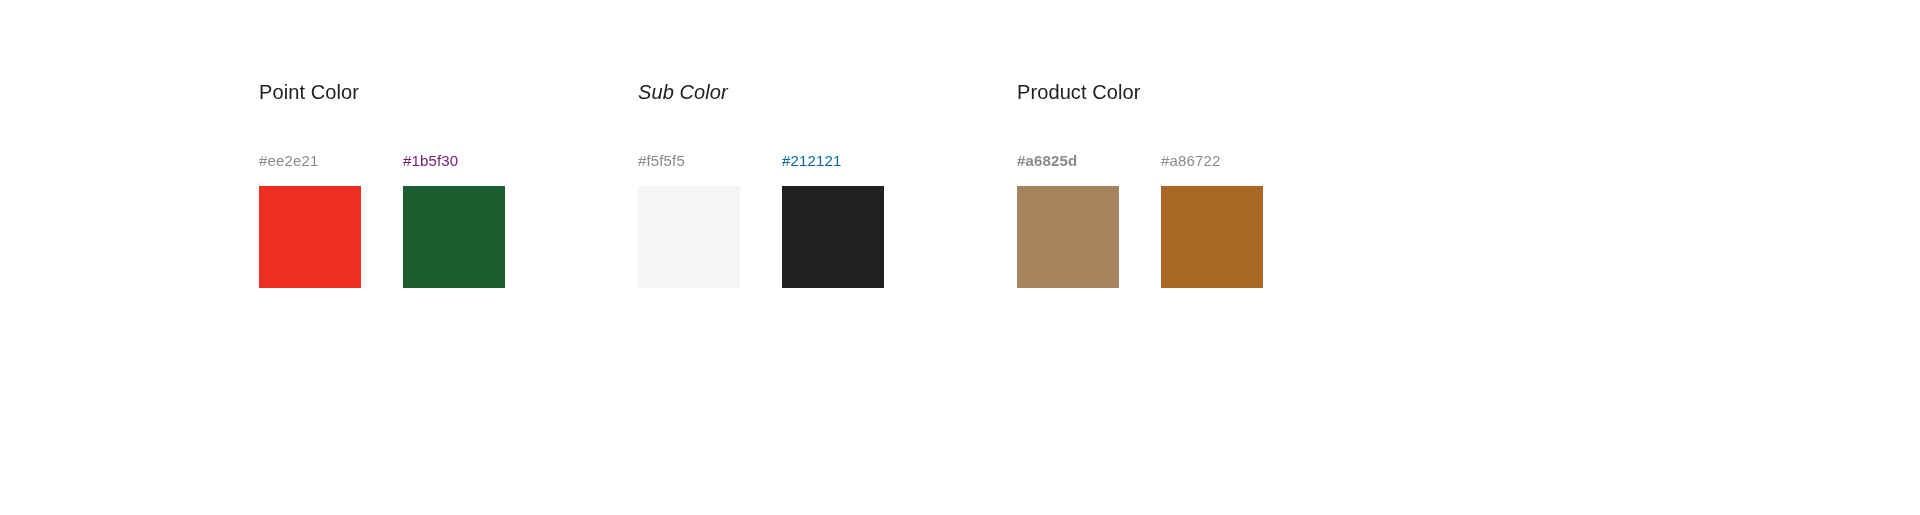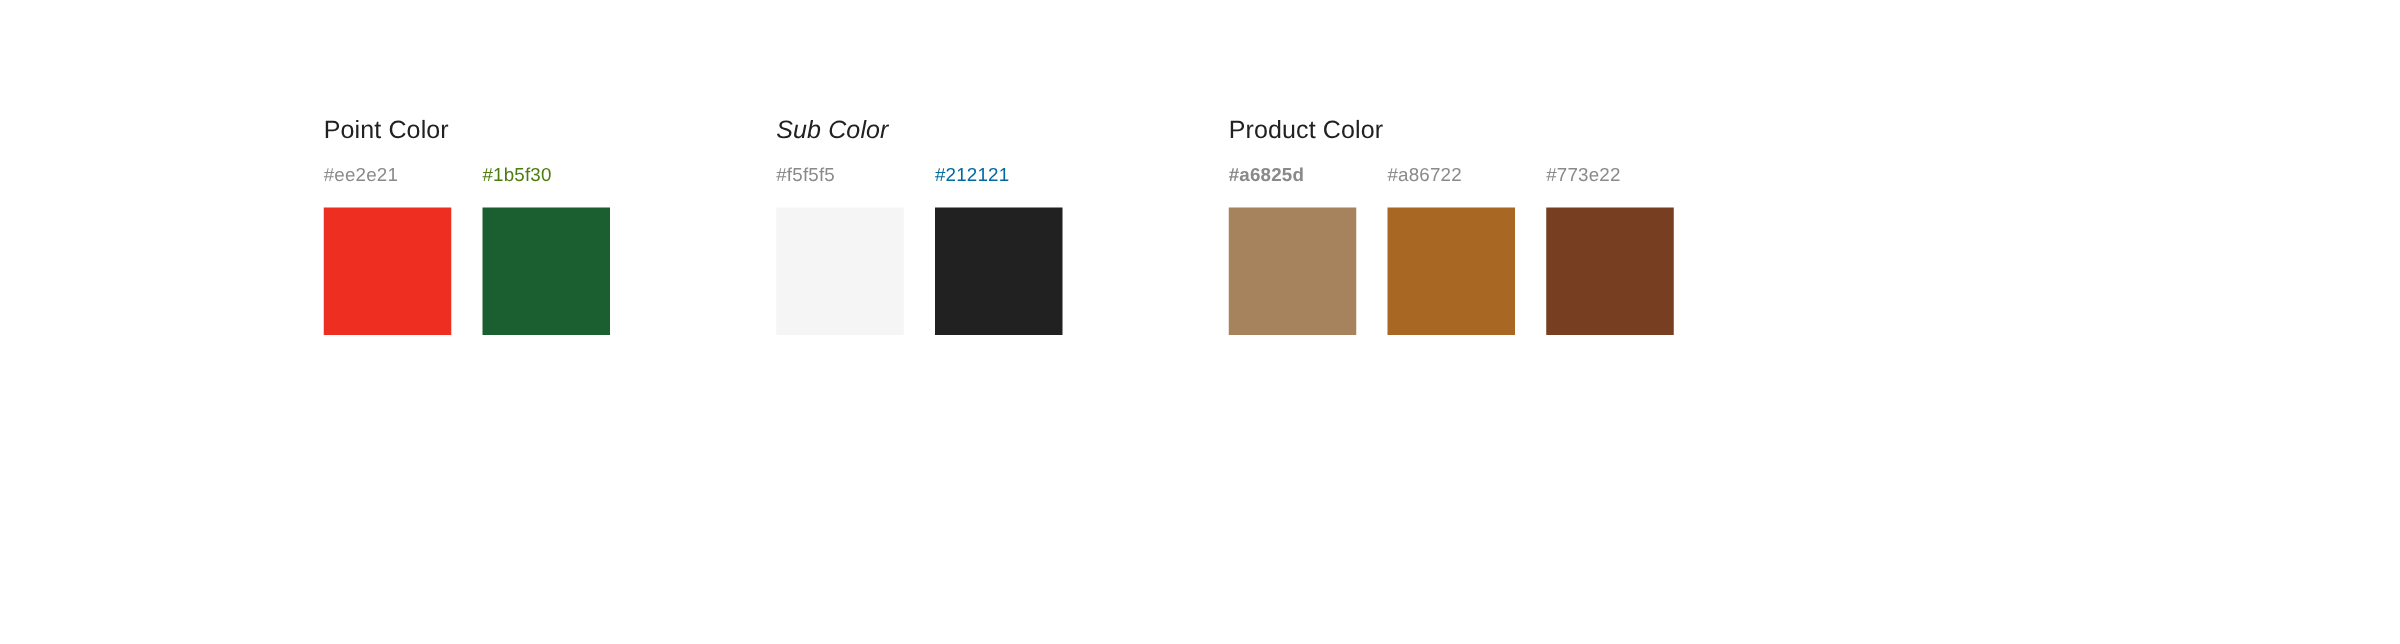--- a/index.html
+++ b/index.html
@@ -18,21 +18,21 @@
   #palette-board {
     position: relative;
     width: 1920px;
     height: 515px;
     background: #ffffff;
   }
 
   .sections-row {
     position: absolute;
     left: 259px;
-    top: 92px;
+    top: 80px;
     display: flex;
     align-items: flex-start;
     gap: 133px;
   }
 
   .color-section {
     display: flex;
     flex-direction: column;
     align-items: flex-start;
   }
@@ -45,22 +45,22 @@
     color: #212121;
     letter-spacing: 0.1px;
     white-space: nowrap;
     margin: 0;
     padding: 0;
   }
 
   .swatch-row {
     display: flex;
     align-items: flex-start;
-    gap: 25px;
-    margin-top: 16px;
+    gap: 42px;
+    margin-top: 48px;
   }
 
   .swatch-item {
     display: flex;
     flex-direction: column;
     align-items: flex-start;
     width: 102px;
   }
 
   .swatch-label {
@@ -95,21 +95,21 @@
   <div class="sections-row">
 
     <div class="color-section">
       <div class="section-title" style="color: rgb(33, 33, 33);">Point Color</div>
       <div class="swatch-row">
         <div class="swatch-item">
           <div class="swatch-label" style="color: rgb(138, 138, 138);">#ee2e21</div>
           <div class="swatch-chip" style="background: rgb(238, 46, 33);"></div>
         </div>
         <div class="swatch-item">
-          <div class="swatch-label" style="color: #4d7c0f;">#1b5f30</div>
+          <div class="swatch-label" style="color: #701a75;">#1b5f30</div>
           <div class="swatch-chip" style="background: rgb(27, 95, 48);"></div>
         </div>
       </div>
     </div>
 
     <div class="color-section">
       <div class="section-title" style="color: rgb(33, 33, 33); font-style: italic;">Sub Color</div>
       <div class="swatch-row">
         <div class="swatch-item">
           <div class="swatch-label" style="color: rgb(138, 138, 138);">#f5f5f5</div>
@@ -126,21 +126,17 @@
       <div class="section-title" style="color: rgb(33, 33, 33);">Product Color</div>
       <div class="swatch-row">
         <div class="swatch-item">
           <div class="swatch-label" style="color: rgb(138, 138, 138); font-weight: bold;">#a6825d</div>
           <div class="swatch-chip" style="background: rgb(166, 130, 93);"></div>
         </div>
         <div class="swatch-item">
           <div class="swatch-label" style="color: rgb(138, 138, 138);">#a86722</div>
           <div class="swatch-chip" style="background: rgb(168, 103, 34);"></div>
         </div>
-        <div class="swatch-item">
-          <div class="swatch-label" style="color: rgb(138, 138, 138);">#773e22</div>
-          <div class="swatch-chip" style="background: rgb(119, 62, 34);"></div>
-        </div>
       </div>
     </div>
 
   </div>
 </div>
 
 </body></html>

